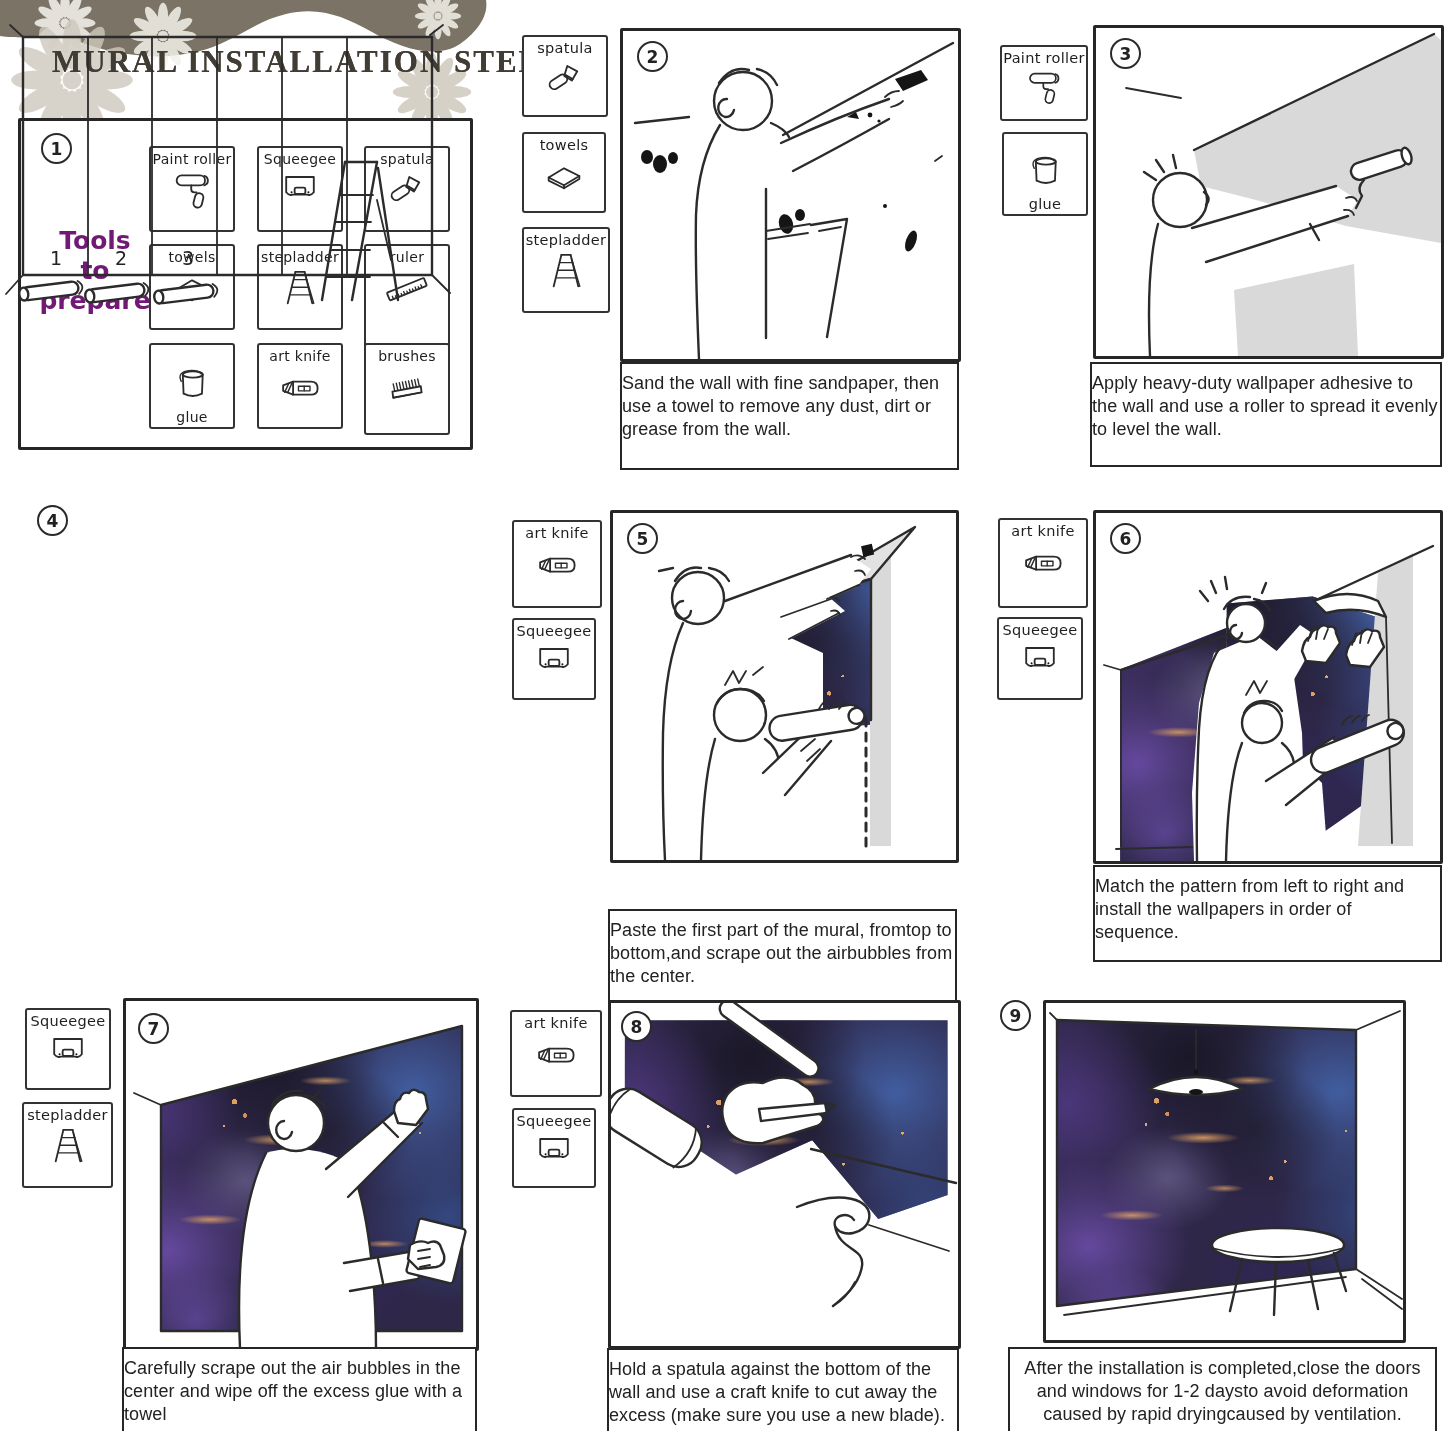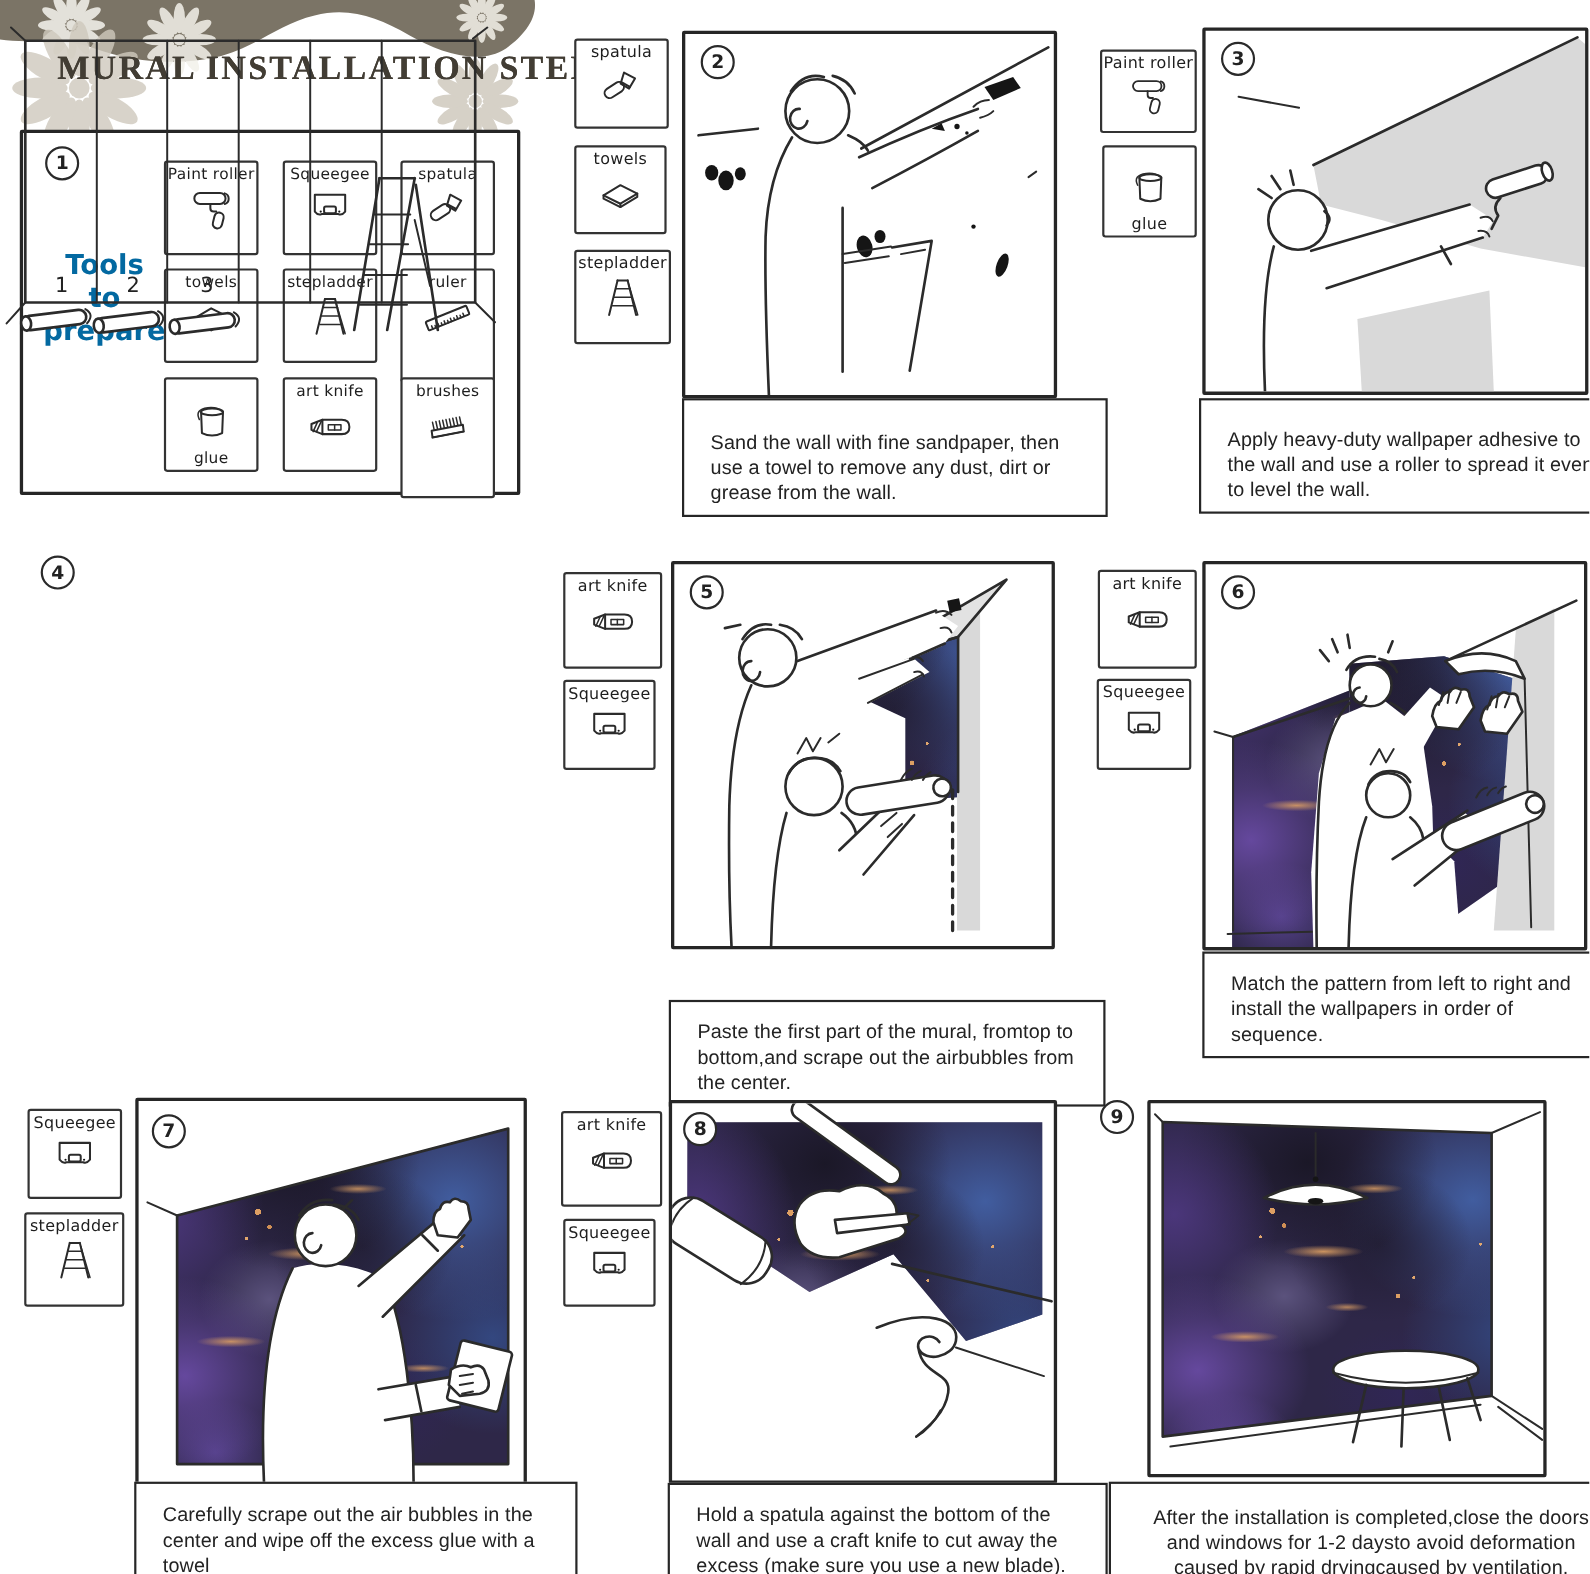--- a/index.html
+++ b/index.html
@@ -13,37 +13,37 @@
   .blk{fill:#151515;stroke:none;}
   .gray{fill:#d9d9d9;stroke:none;}
   .dash{stroke-dasharray:8 7;stroke-width:3;}
 
   .hdr-title{position:absolute;left:52px;top:44px;font-family:"Liberation Serif",serif;
              font-weight:bold;font-size:31px;letter-spacing:2px;color:#423d34;
              text-shadow:0 0 .5px #423d34;}
 
   .panel{position:absolute;border:3px solid #262626;background:#fff;overflow:hidden;border-radius:2px;}
   .caption{position:absolute;border:2.5px solid #262626;background:#fff;font-size:18px;
-           line-height:1.28;padding:8px 24px;display:flex;align-items:flex-end;letter-spacing:.1px;}
+           line-height:1.28;padding:8px 0;display:flex;align-items:flex-start;letter-spacing:.1px;}
   .caption.center{text-align:center;justify-content:center;}
   .circle-num{position:absolute;width:27px;height:27px;border:2.5px solid #2a2a2a;border-radius:50%;
               display:flex;align-items:center;justify-content:center;font-size:17px;font-weight:bold;
               background:#fff;z-index:5;font-family:"DejaVu Sans",sans-serif;}
   .chip{position:absolute;border:2.2px solid #333;border-radius:3px;background:#fff;
         display:flex;flex-direction:column;align-items:center;padding:3px 2px 2px;box-sizing:border-box;}
   .chip.label-bottom{flex-direction:column-reverse;}
   .chip .chip-label{font-family:"DejaVu Sans",sans-serif;font-size:14.5px;letter-spacing:.3px;
                     white-space:nowrap;color:#1e1e1e;}
   .chip svg.chip-icon{width:52px;height:46px;flex:0 0 auto;}
   .gridchip .chip-label{font-size:14px;}
 
   .tools-box{position:absolute;left:18px;top:118px;width:449px;height:326px;border:3px solid #262626;
              background:#fff;border-radius:2px;}
   .tools-label{position:absolute;left:10px;top:105px;width:128px;text-align:center;
-               font-family:"DejaVu Sans",sans-serif;font-weight:bold;font-size:25px;line-height:1.2;color:#0369a1;}
+               font-family:"DejaVu Sans",sans-serif;font-weight:bold;font-size:25px;line-height:1.2;color:#701a75;}
 
   .mural{position:absolute;inset:0;background-color:#2e2748;background-image:
     radial-gradient(ellipse 42% 38% at 12% 72%,rgba(104,74,162,.95),rgba(104,74,162,0) 68%),
     radial-gradient(ellipse 38% 42% at 6% 30%,rgba(78,56,128,.9),rgba(78,56,128,0) 70%),
     radial-gradient(ellipse 46% 40% at 40% 16%,rgba(26,23,38,.97),rgba(26,23,38,0) 72%),
     radial-gradient(ellipse 34% 30% at 58% 38%,rgba(34,30,52,.9),rgba(34,30,52,0) 70%),
     radial-gradient(ellipse 48% 44% at 82% 26%,rgba(66,96,164,.95),rgba(66,96,164,0) 72%),
     radial-gradient(ellipse 40% 36% at 92% 62%,rgba(52,74,132,.92),rgba(52,74,132,0) 70%),
     radial-gradient(ellipse 30% 26% at 64% 78%,rgba(48,38,86,.92),rgba(48,38,86,0) 70%),
     radial-gradient(ellipse 26% 22% at 34% 52%,rgba(128,118,168,.55),rgba(128,118,168,0) 70%),
@@ -201,21 +201,21 @@
       <svg class="chip-icon" viewBox="0 0 60 60">
           <use href="#i-glue"></use>
         </svg>
     </div>
     <div class="chip gridchip" style="left:236px;top:222px;width:86px;height:86px">
       <div class="chip-label">art knife</div>
       <svg class="chip-icon" viewBox="0 0 60 60">
           <use href="#i-art-knife"></use>
         </svg>
     </div>
-    <div class="chip gridchip" style="left:343px;top:222px;width:86px;height:110px">
+    <div class="chip gridchip" style="left:343px;top:222px;width:86px;height:92px">
       <div class="chip-label">brushes</div>
       <svg class="chip-icon" viewBox="0 0 60 60">
           <use href="#i-brushes"></use>
         </svg>
     </div>
   </div>
 
   <div class="chip" style="left:522px;top:35px;width:86px;height:82px">
     <div class="chip-label">spatula</div>
     <svg class="chip-icon" viewBox="0 0 60 60">

